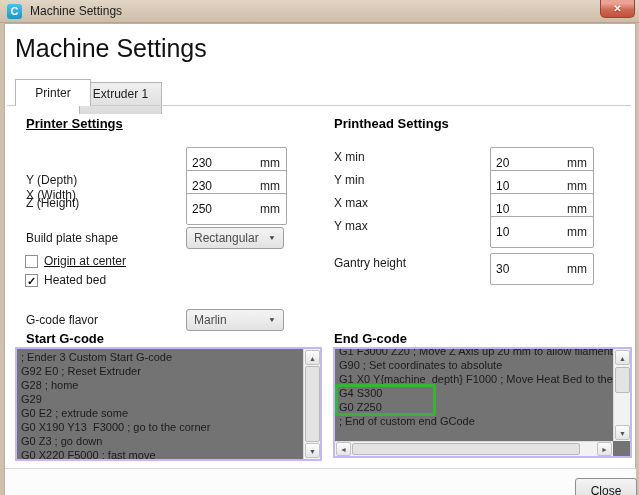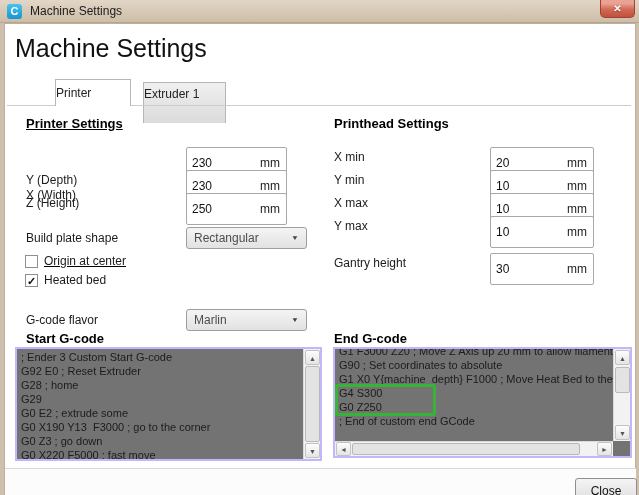--- a/index.html
+++ b/index.html
@@ -34,44 +34,44 @@
     position:absolute; left:4px; top:23px; width:632px; height:472px;
     background:#ffffff; border:1px solid #bdb09c; border-bottom:none;
   }
   
   .h1{
     position:absolute; left:10px; top:10px;
     font-size:25px; color:#111; letter-spacing:0;
   }
   
   .tab{
-    position:absolute; font-size:12px; color:#222; cursor:pointer;margin-left:40px;
+    position:absolute; font-size:12px; color:#222; text-align:center; cursor:pointer;
   }
   .tab.active{
     left:10px; top:55px; width:76px; height:27px; line-height:26px;
     background:#ffffff; border:1px solid #b6b6b6; border-bottom:none; z-index:3;
   }
   .tab.inactive{
-    left:98px; top:58px; width:83px; height:41px; line-height:23px;
+    left:74px; top:58px; width:83px; height:32px; line-height:23px;
     background:linear-gradient(#efefef,#dbdbdb); border:1px solid #b6b6b6; border-bottom:none; z-index:1;
   }
   .tabline{ position:absolute; left:2px; top:81px; width:624px; height:1px; background:#cccccc; z-index:2; }
   
   .sec{ position:absolute; font-size:13px; font-weight:bold; color:#000; }
   .lbl{ position:absolute; font-size:12px; color:#1b1b1b; }
   
   .field{
     position:absolute; height:32px; background:#fff; border:1px solid #a8a8a8; border-radius:2px;
     display:flex; align-items:center; justify-content:space-between;
     padding:0 6px 0 5px; font-size:12px; color:#111; cursor:text;
   }
   .field .unit{ color:#222; }
   
   .dd{
-    position:absolute; width:121px; height:22px; border:1px solid #9e9e9e; border-radius:3px;
+    position:absolute; width:98px; height:22px; border:1px solid #9e9e9e; border-radius:3px;
     background:linear-gradient(#f4f4f4,#e2e2e2);
     display:flex; align-items:center; justify-content:space-between;
     padding:0 7px; font-size:12px; color:#4d4d4d; cursor:pointer;
   }
   .dd .arr{ font-size:8px; color:#444; transform:scaleY(.8); }
   
   .cbrow{ position:absolute; display:flex; align-items:center; cursor:pointer; }
   .cb{
     width:13px; height:13px; background:#fff; border:1px solid #8f8f8f;
     font-size:11px; line-height:12px; text-align:center; color:#111; font-weight:bold;

